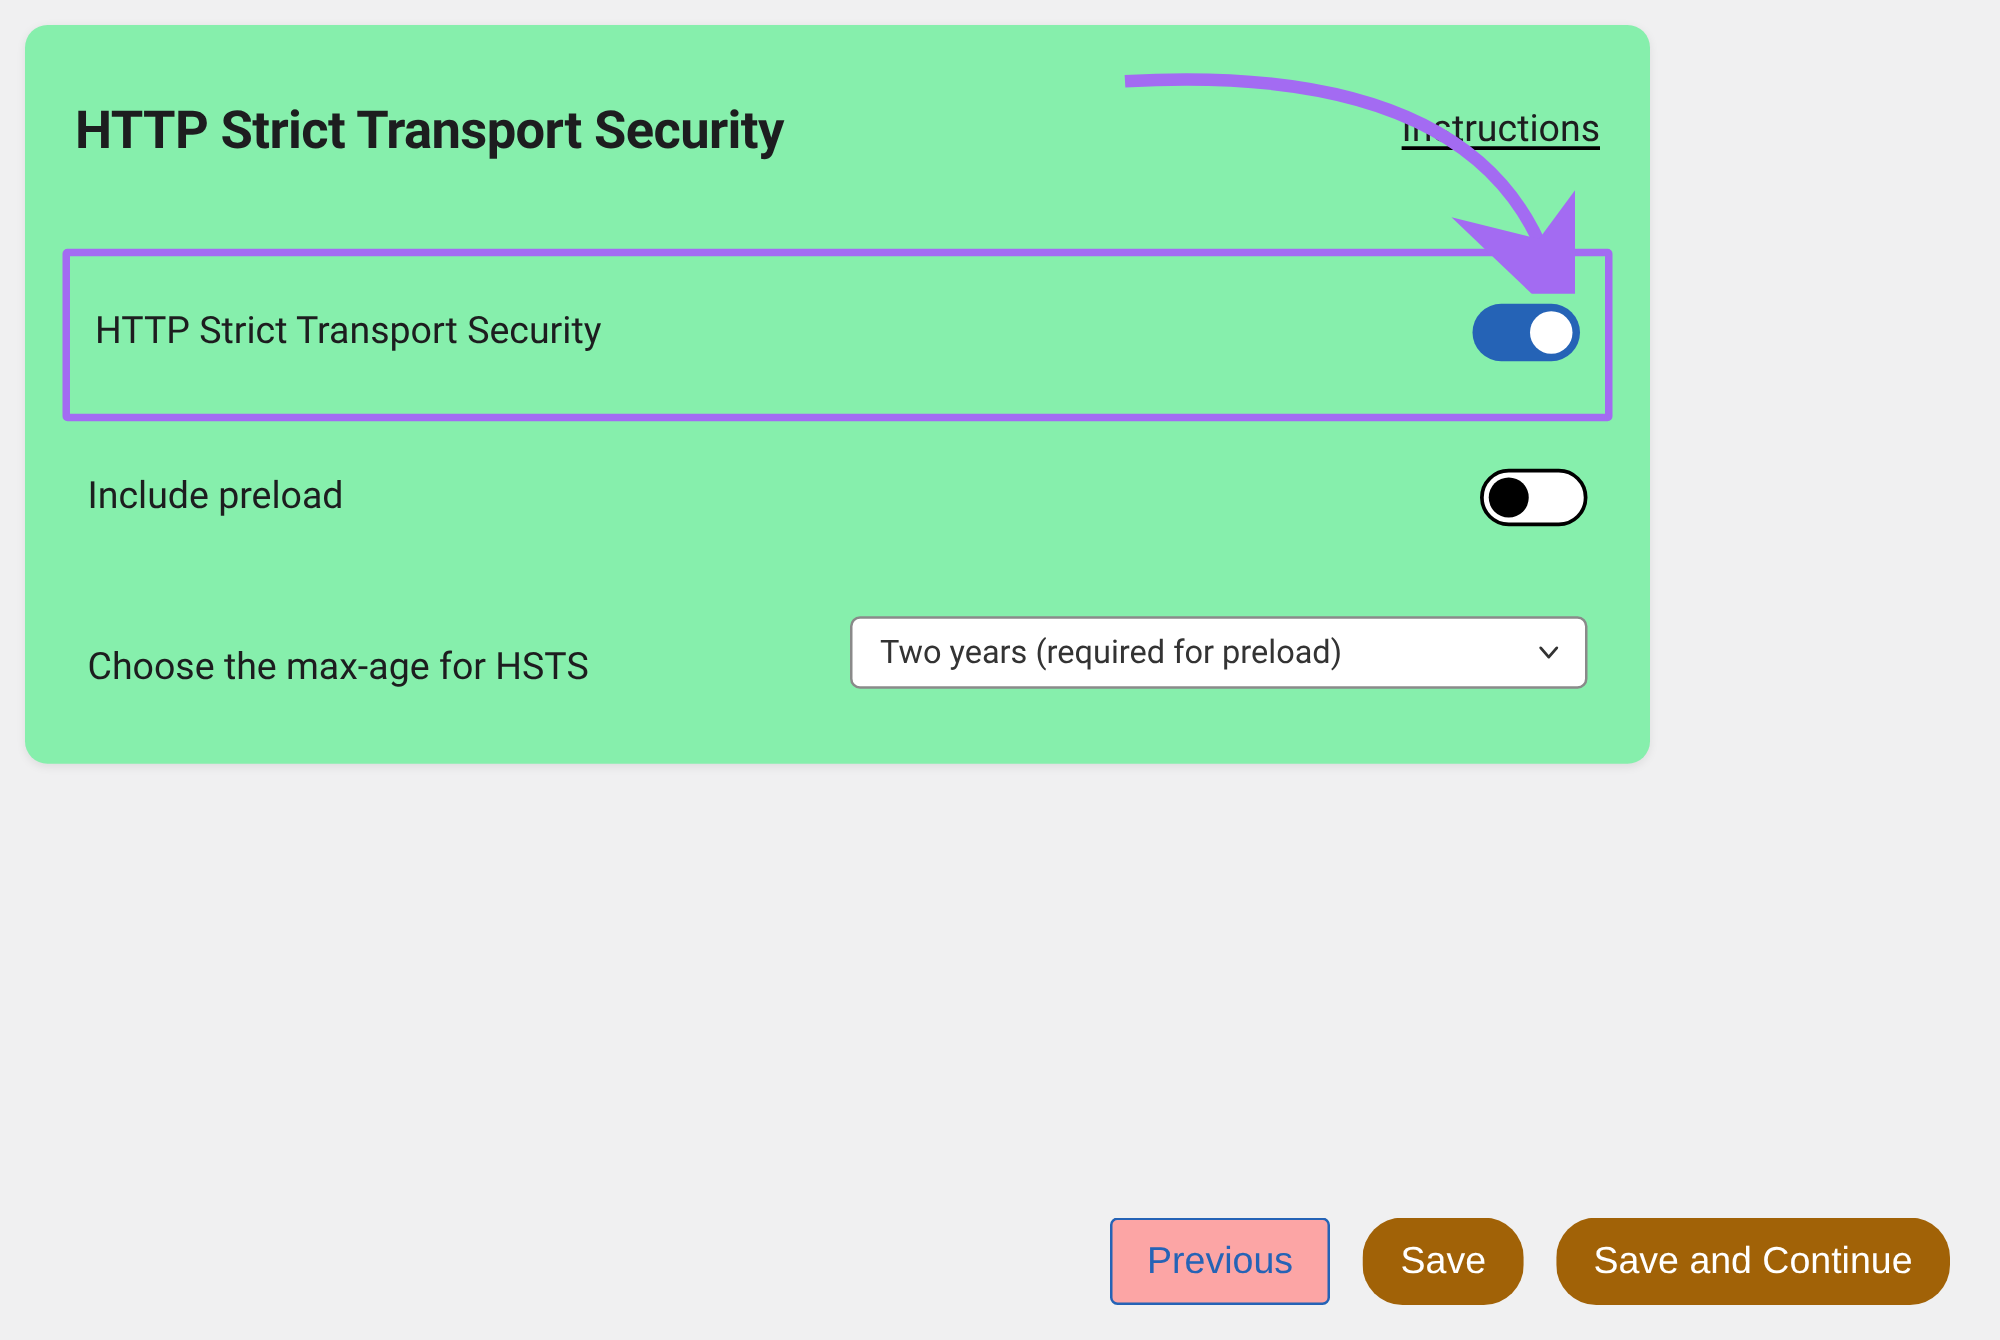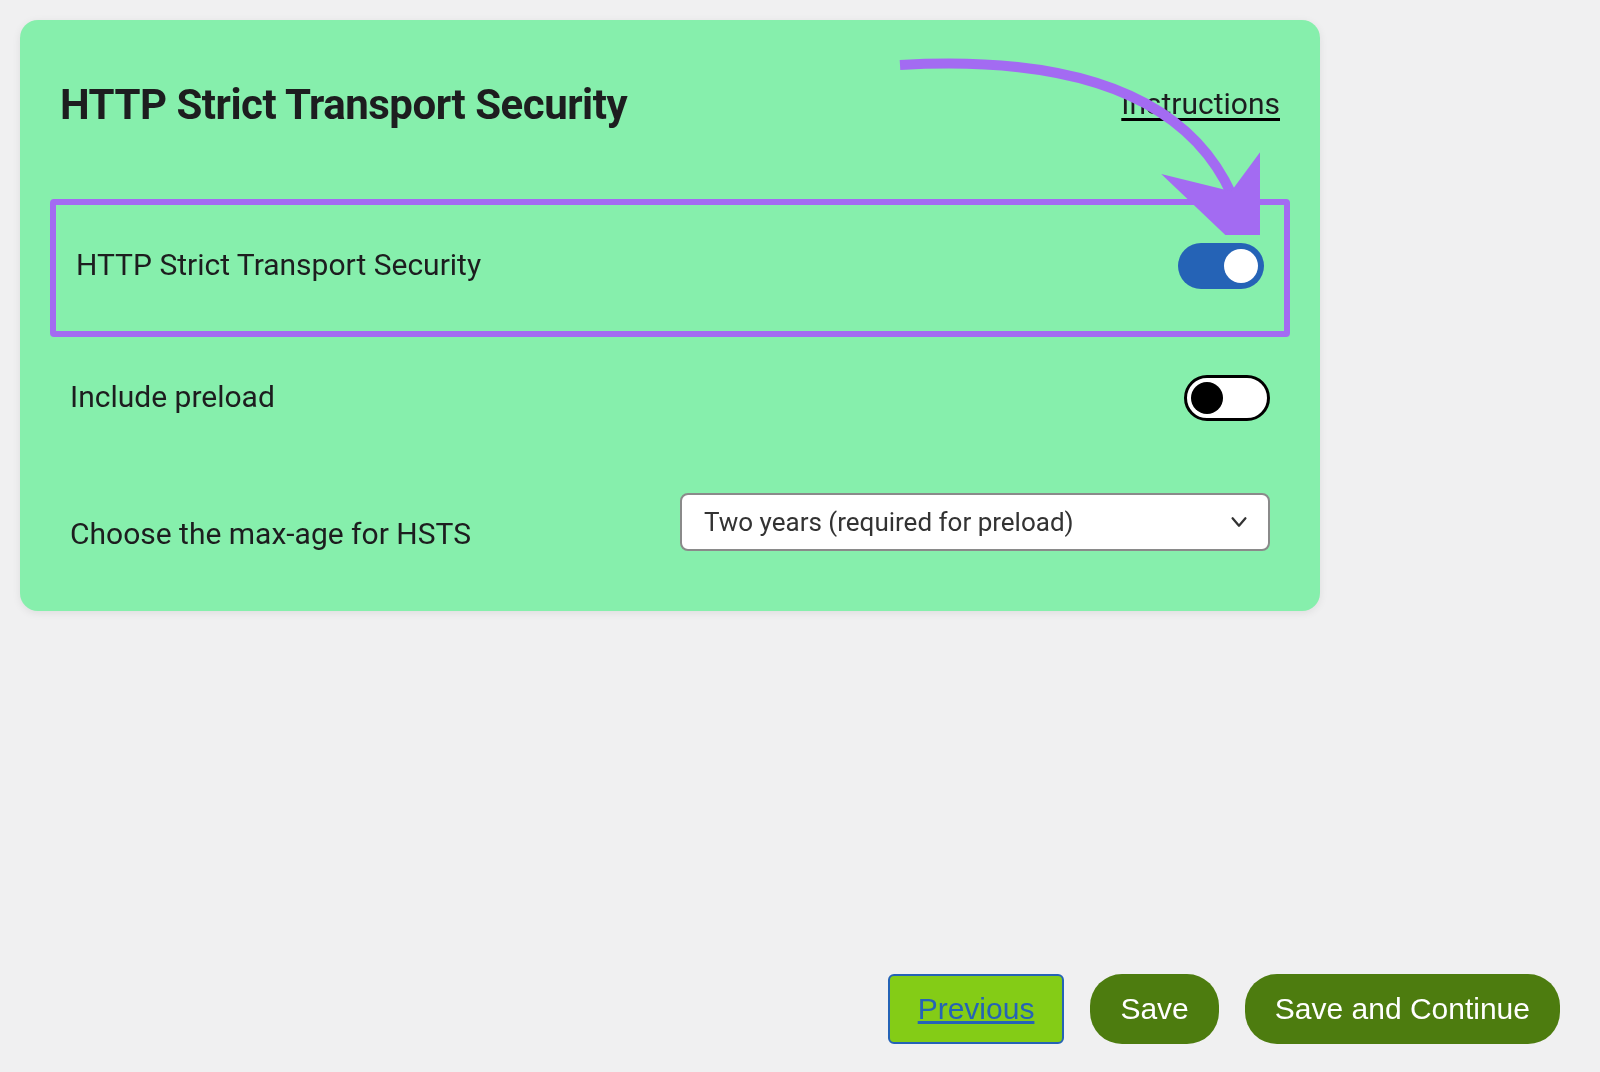--- a/index.html
+++ b/index.html
@@ -158,27 +158,26 @@
   }
   .btn {
     font-size: 30px;
     padding: 16px 28px;
     border-radius: 6px;
     cursor: pointer;
     font-weight: 400;
     border: 2px solid transparent;
   }
   .btn-outline {
-    background: #84cc16;
+    background: #fca5a5;
     color: #2563b6;
     border-color: #2563b6;
-    text-decoration: underline;
   }
   .btn-primary {
-    background: #4d7c0f;
+    background: #a16207;
     color: #fff;
     border-radius: 32px;
   }
 </style>
 </head>
 <body>
 
 <div class="card">
 
   <svg class="arrow-svg" viewBox="0 0 400 180">

